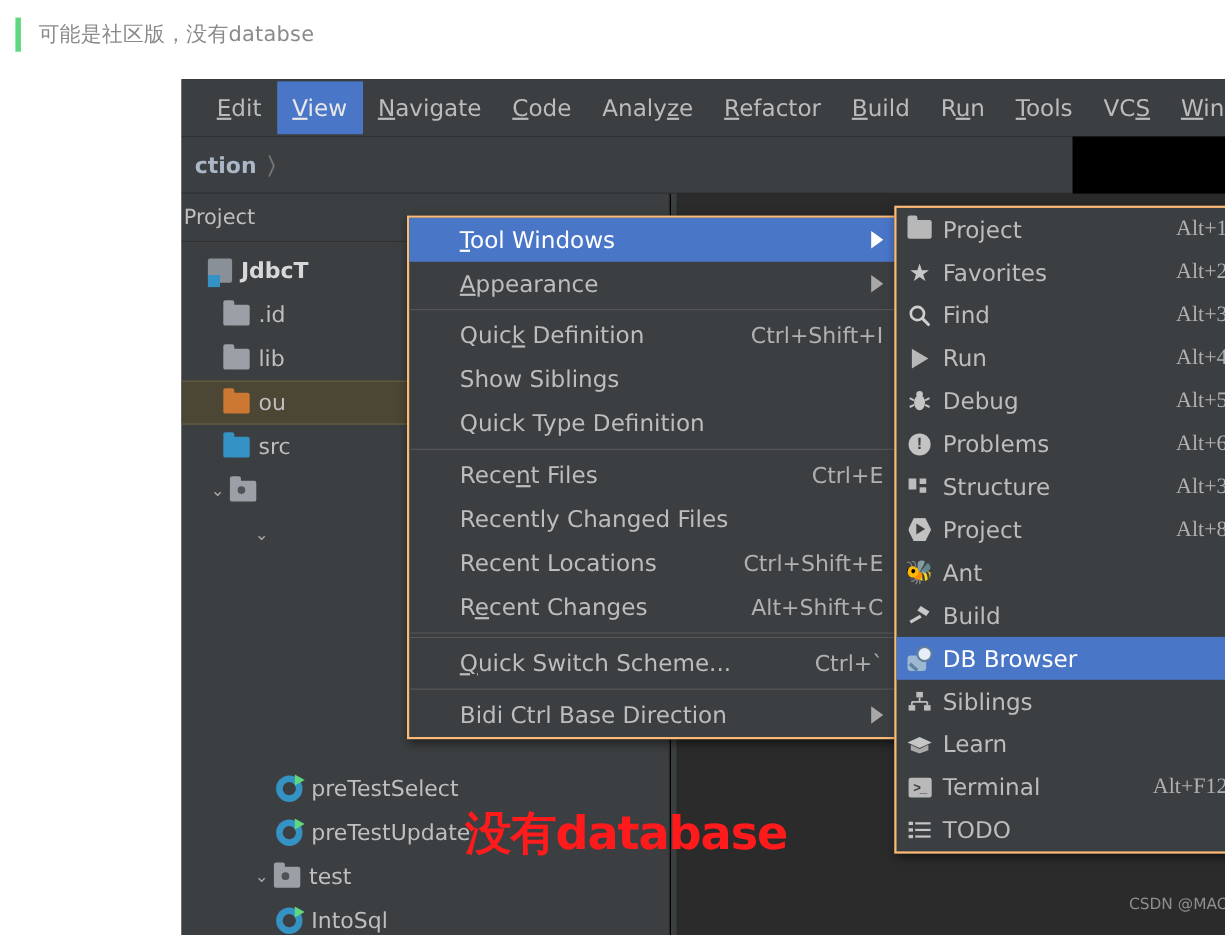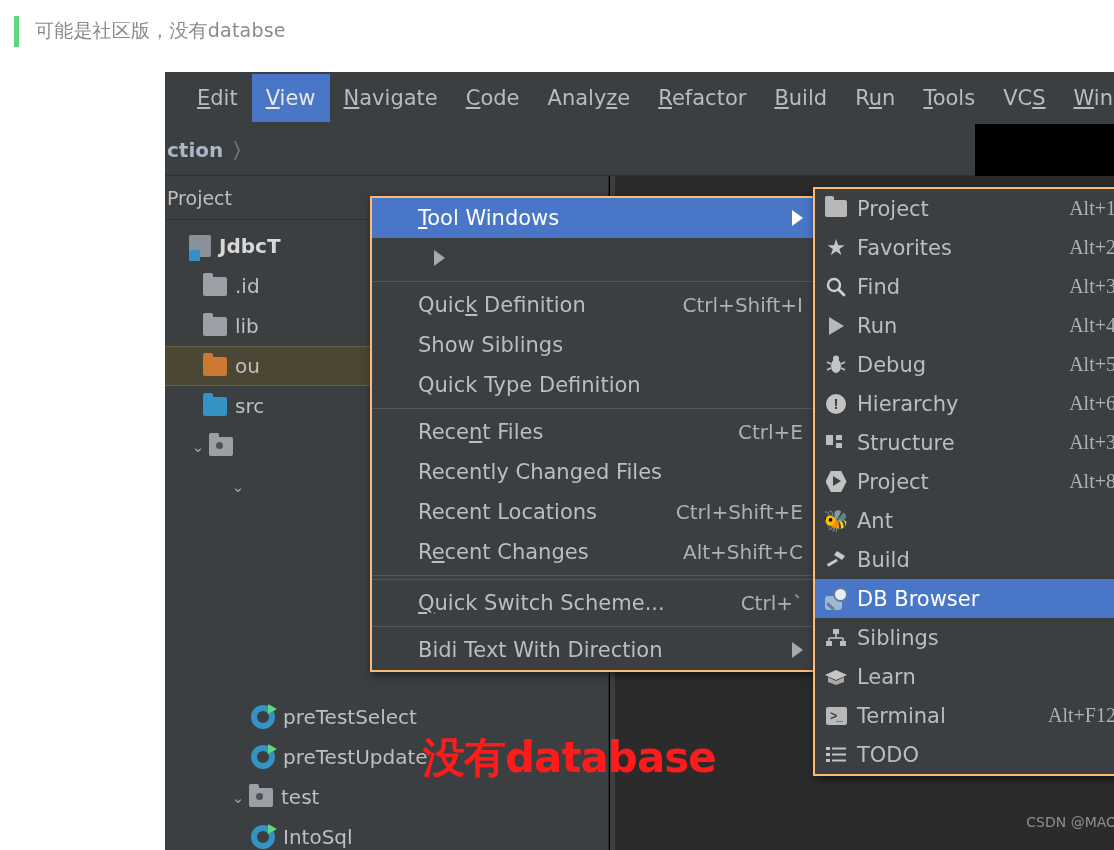--- a/index.html
+++ b/index.html
@@ -84,21 +84,21 @@
   
   .breadcrumb-strip {
     position: absolute;
     left: 0; top: 52px;
     width: 810px;
     height: 52px;
     background: #3c3f41;
     border-bottom: 1px solid #2f3234;
     display: flex;
     align-items: center;
-    padding-left: 2px;
+    padding-left: 12px;
     box-sizing: border-box;
   }
   .breadcrumb-text {
     font-size: 20px;
     color: #a9b7c6;
     font-weight: bold;
     font-family: "DejaVu Sans", "Liberation Sans", sans-serif;
   }
   .breadcrumb-sep {
     font-size: 22px;
@@ -609,20 +609,21 @@
     <div class="popup" id="view-menu">
 
       <div class="mi sel">
         <span class="mi-icon"></span>
         <span class="mi-label"><u>T</u>ool Windows</span>
         <span class="mi-arrow"></span>
       </div>
 
       <div class="mi">
         <span class="mi-icon"></span>
+        <span class="mi-label"><u>A</u>ppearance</span>
         <span class="mi-arrow"></span>
       </div>
 
       <div class="sep"></div>
 
       <div class="mi">
         <span class="mi-icon"></span>
         <span class="mi-label">Quic<u>k</u> Definition</span>
         <span class="mi-short">Ctrl+Shift+I</span>
       </div>
@@ -670,21 +671,21 @@
       <div class="mi">
         <span class="mi-icon"></span>
         <span class="mi-label"><u>Q</u>uick Switch Scheme...</span>
         <span class="mi-short">Ctrl+`</span>
       </div>
 
       <div class="sep"></div>
 
       <div class="mi">
         <span class="mi-icon"></span>
-        <span class="mi-label">Bidi Text With Direction</span>
+        <span class="mi-label">Bidi Ctrl Base Direction</span>
         <span class="mi-arrow"></span>
       </div>
     </div>
 
     <div class="popup" id="tw-menu">
 
       <div class="tw-row">
         <span class="tw-ico">
             <span class="twi twi-project"></span>
           </span>
@@ -729,21 +730,21 @@
           </svg>
         </span>
         <span class="tw-label">Debug</span>
         <span class="tw-short">Alt+5</span>
       </div>
 
       <div class="tw-row">
         <span class="tw-ico">
             <span class="twi twi-problems">!</span>
           </span>
-        <span class="tw-label">Hierarchy</span>
+        <span class="tw-label">Problems</span>
         <span class="tw-short">Alt+6</span>
       </div>
 
       <div class="tw-row">
         <span class="tw-ico">
           <svg width="22" height="20" viewBox="0 0 22 20">
               <rect x="1" y="2" width="7" height="10" fill="#bdbdbd"></rect>
               <rect x="11" y="2" width="6" height="5" fill="#bdbdbd"></rect>
               <rect x="11" y="10" width="6" height="5" fill="#bdbdbd"></rect>
             </svg>

